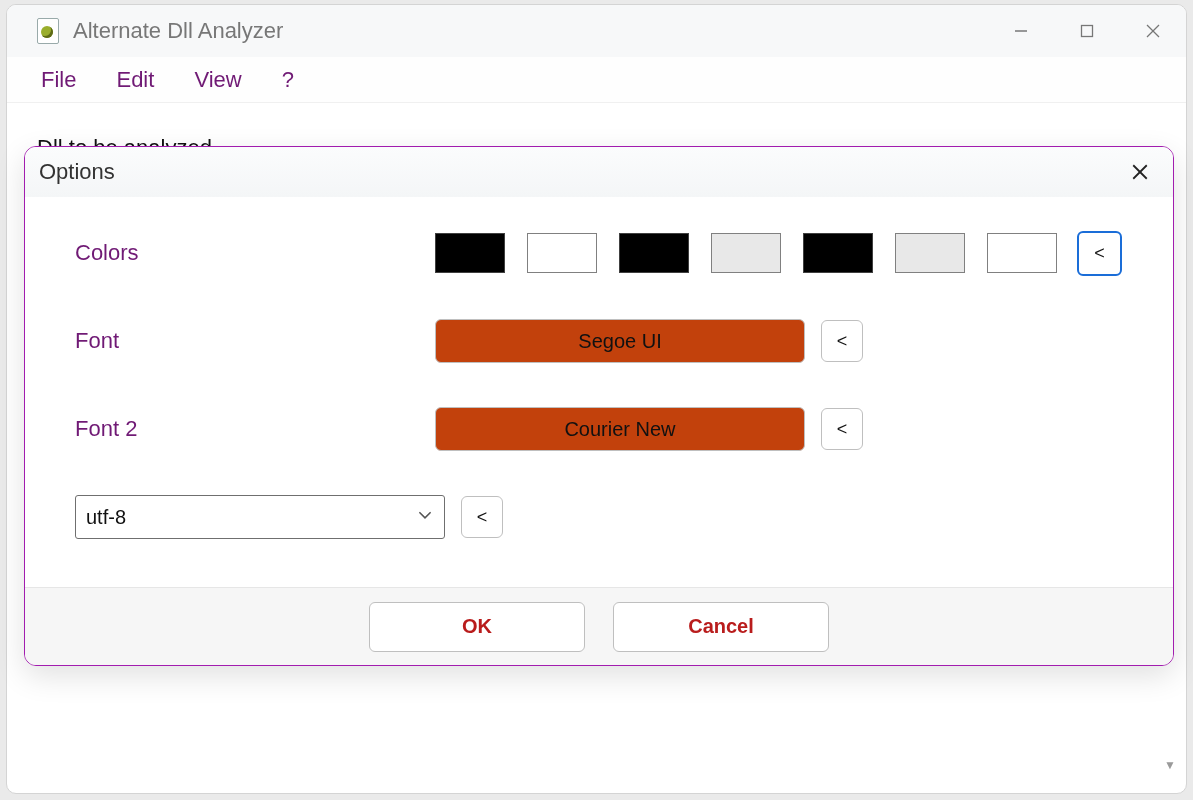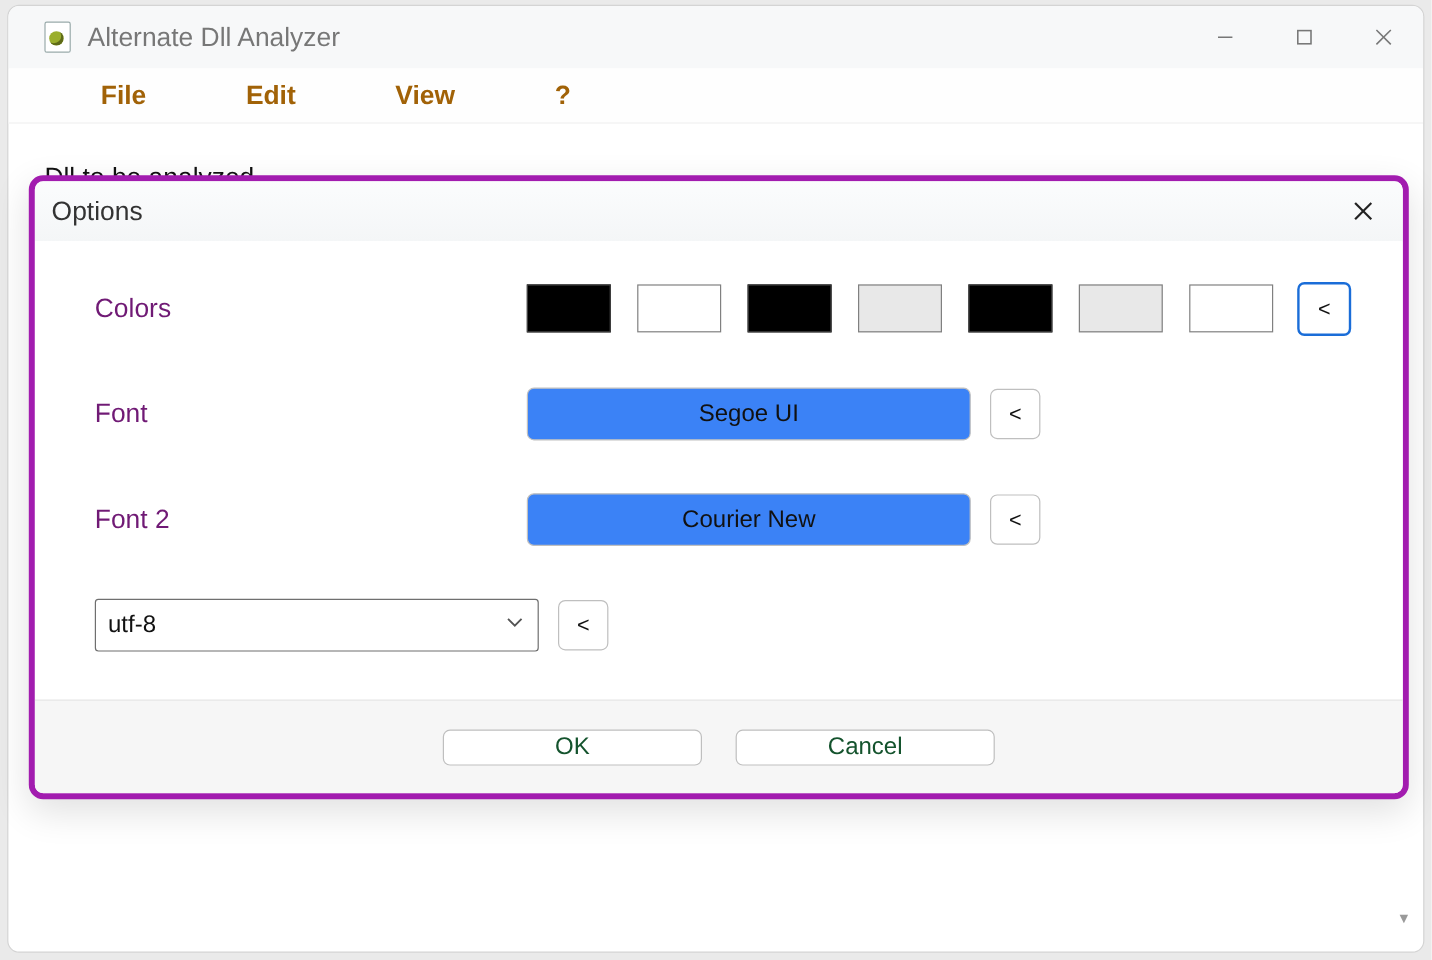--- a/index.html
+++ b/index.html
@@ -37,40 +37,40 @@
   .winbtn {
     width:66px; height:100%; display:flex; align-items:center; justify-content:center;
     color:#777; font-size:16px;
   }
   .winbtn svg { stroke:#777; stroke-width:1.3; fill:none; }
   .menubar {
     height:46px; display:flex; align-items:center; gap:40px;
     padding-left:34px; font-size:22px; color:#222;
     background:#fefefe; border-bottom:1px solid #f0f0f0;
   }
-  .menubar .mitem{ color:#a16207; font-weight:700;margin-left:43px; }
+  .menubar .mitem{ color:#701a75; font-weight:400; }
   .body-text {
     position:absolute; left:30px; top:130px; font-size:22px; color:#111;
   }
   .scrollbar-track {
     position:absolute; right:8px; top:320px; bottom:20px; width:16px;
   }
   .scroll-arrow-up, .scroll-arrow-down {
     width:16px;height:16px; display:flex; align-items:center;justify-content:center;
     color:#888;
   }
   .scroll-arrow-up{ position:absolute; top:0;}
   .scroll-arrow-down{ position:absolute; bottom:0;}
   .scroll-arrow-up::before{content:"▲"; font-size:12px; color:#9a9a9a;}
   .scroll-arrow-down::before{content:"▼"; font-size:12px; color:#9a9a9a;}
 
   
   .dialog {
     position:absolute; left:24px; top:146px; width:1150px; height:520px;
-    background:#fff; border:5px solid #a21caf; border-radius:12px;
+    background:#fff; border:1px solid #a21caf; border-radius:12px;
     box-shadow:0 10px 30px rgba(0,0,0,.12);
     overflow:hidden;
   }
   .dlg-title {
     height:50px; display:flex; align-items:center; padding:0 18px 0 14px;
     font-size:22px; color:#333;
     background:linear-gradient(#fbfcfd,#f4f6f7);
   }
   .dlg-title .closex { margin-left:auto; font-size:20px; color:#333;
     width:30px; height:30px; display:flex;align-items:center;justify-content:center;
@@ -93,42 +93,42 @@
     background:#fff; color:#111; font-size:18px;
     display:flex;align-items:center;justify-content:center; margin-left:20px;
   }
   .reset-plain {
     width:42px; height:42px; border:1px solid #bfbfbf; border-radius:6px;
     background:#fff; color:#111; font-size:18px;
     display:flex;align-items:center;justify-content:center; margin-left:16px;
   }
   .wide-btn {
     width:370px; height:44px; border:1px solid #bfbfbf; border-radius:6px;
-    background:#3b82f6; color:#111; font-size:20px;
+    background:#c2410c; color:#111; font-size:20px;
     display:flex;align-items:center;justify-content:center;
   }
   .select {
     width:370px; height:44px; border:1px solid #6f6f6f; border-radius:3px;
     background:#fff; color:#111; font-size:20px;
     display:flex;align-items:center; padding:16px 10px; position:relative;
   }
   .select .chev {
     position:absolute; right:10px; top:50%; transform:translateY(-50%);
     color:#666;
   }
   .select .chev svg{ stroke:#555; stroke-width:1.4; fill:none;}
   .dlg-footer {
     position:absolute; left:0; right:0; bottom:0; height:78px;
     background:#f6f6f6; border-top:1px solid #e6e6e6;
     display:flex; align-items:center; justify-content:center; gap:28px;
   }
   .footbtn {
-    width:216px; height:30px; border:1px solid #bfbfbf; border-radius:6px;
-    background:#fff; font-size:20px; color:#14532d;
-    display:flex;align-items:center;justify-content:center;
+    width:216px; height:50px; border:1px solid #bfbfbf; border-radius:6px;
+    background:#fff; font-size:20px; color:#b91c1c;
+    display:flex;align-items:center;justify-content:center;font-weight:bold;
   }
 </style>
 </head>
 <body>
 
 <div class="main-window">
   <div class="titlebar">
     <div class="appicon"></div>
     <div class="title">Alternate Dll Analyzer</div>
     <div class="winbtns">

